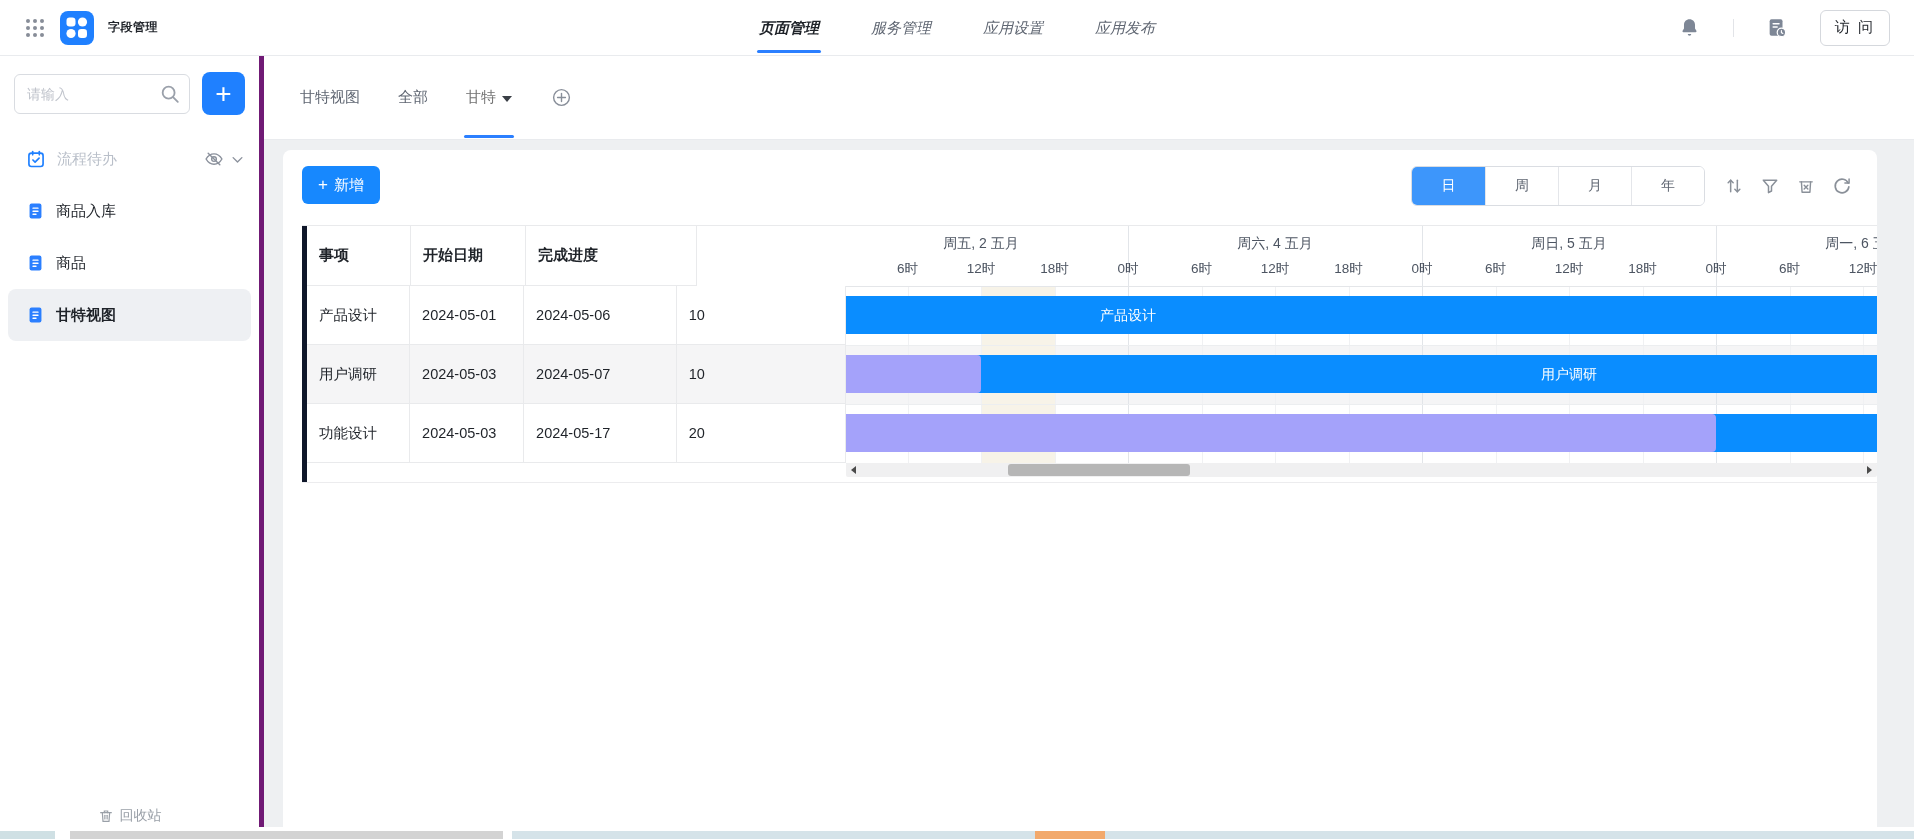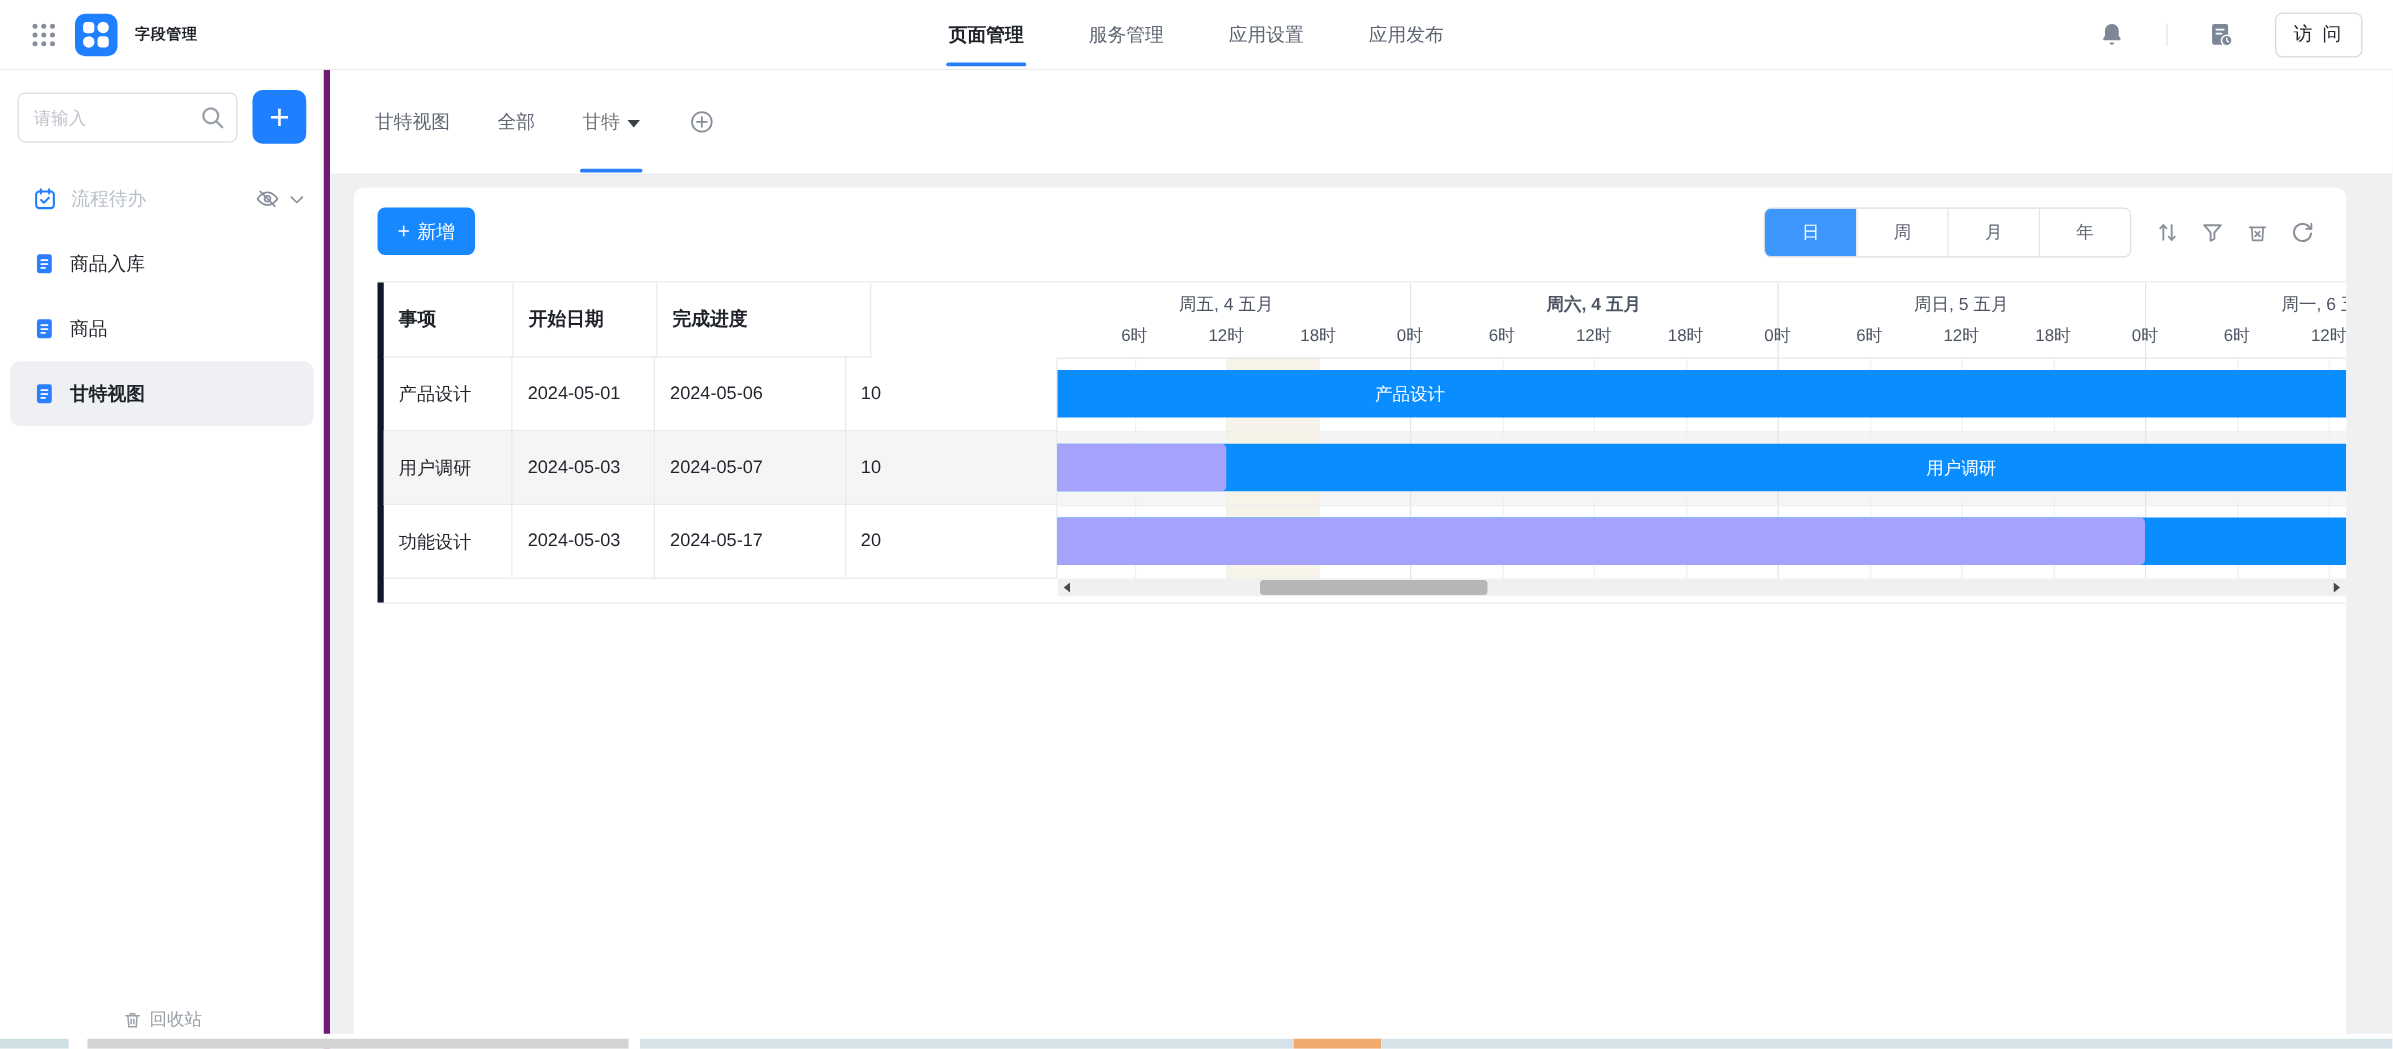--- a/index.html
+++ b/index.html
@@ -7,21 +7,21 @@
   body { font-family:"Liberation Sans","DejaVu Sans",sans-serif; color:#1f2329; background:#fff; }
   .app { position:relative; width:1914px; height:839px; overflow:hidden; }
 
   
   .topbar { position:relative; height:56px; background:#fff; border-bottom:1px solid #e9ebee;
             display:flex; align-items:center; justify-content:space-between; padding:0 24px; }
   .topbar-left { display:flex; align-items:center; gap:14px; }
   .grid-dots { width:22px; height:22px; cursor:pointer; }
   .logo { width:34px; height:34px; border-radius:8px; background:#1f80ff; display:flex; align-items:center; justify-content:center; }
   .app-title { font-size:12px; font-weight:700; letter-spacing:.5px;font-family:Liberation Serif, serif; }
-  .top-tabs { position:absolute; left:50%; top:0; transform:translateX(-50%); height:56px; display:flex; gap:48px; }
+  .top-tabs { position:absolute; left:50%; top:0; transform:translateX(-50%); height:56px; display:flex; gap:48px;font-style:italic; }
   .top-tab { position:relative; height:56px; display:flex; align-items:center; font-size:15px; color:#5f6672; cursor:pointer; padding:0 2px; }
   .top-tab.active { color:#1f2329; font-weight:600; }
   .top-tab.active::after { content:""; position:absolute; left:0; right:0; bottom:3px; height:3px; border-radius:2px; background:#2b7fff; }
   .topbar-right { display:flex; align-items:center; gap:32px; }
   .tb-divider { width:1px; height:18px; background:#e2e4e8; }
   .visit-btn { height:36px; padding:0 14px; border:1px solid #d5d8dd; border-radius:6px; background:#fff;
                font-size:15px; color:#1f2329; letter-spacing:2px; cursor:pointer; }
 
   
   .shell { display:flex; height:783px; }
@@ -346,30 +346,30 @@
                   <div class="gt-cell c2">2024-05-17</div>
                   <div class="gt-cell c3">20</div>
                 </div>
               </div>
             </div>
           <div class="gt-viewport" id="gt-viewport">
               <div class="tl-rowband" style="top: 60px;"></div>
               <div class="tl-rowband zebra" style="top: 119px;"></div>
               <div class="tl-rowband" style="top: 178px;"></div>
               <div class="tl-highlight" style="left: 135px; width: 73.5px; top: 60px; height: 177px;"></div>
-              <div class="tl-daylabel" style="left: -12px; width: 294px;">周五, 4 五月</div>
+              <div class="tl-daylabel" style="left: -12px; width: 294px;">周五, 2 五月</div>
               <div class="tl-hourlabel" style="left: -34px;">0时</div>
               <div class="tl-line tl-hourline" style="left: 61.5px; top: 60px; height: 177px;"></div>
               <div class="tl-hourlabel" style="left: 39.5px;">6时</div>
               <div class="tl-line tl-hourline" style="left: 135px; top: 60px; height: 177px;"></div>
               <div class="tl-hourlabel" style="left: 113px;">12时</div>
               <div class="tl-line tl-hourline" style="left: 208.5px; top: 60px; height: 177px;"></div>
               <div class="tl-hourlabel" style="left: 186.5px;">18时</div>
               <div class="tl-line tl-dayline" style="left: 282px; height: 237px;"></div>
-              <div class="tl-daylabel" style="left: 282px; width: 294px; font-weight: bold;">周六, 4 五月</div>
+              <div class="tl-daylabel" style="left: 282px; width: 294px;">周六, 4 五月</div>
               <div class="tl-hourlabel" style="left: 260px;">0时</div>
               <div class="tl-line tl-hourline" style="left: 355.5px; top: 60px; height: 177px;"></div>
               <div class="tl-hourlabel" style="left: 333.5px;">6时</div>
               <div class="tl-line tl-hourline" style="left: 429px; top: 60px; height: 177px;"></div>
               <div class="tl-hourlabel" style="left: 407px;">12时</div>
               <div class="tl-line tl-hourline" style="left: 502.5px; top: 60px; height: 177px;"></div>
               <div class="tl-hourlabel" style="left: 480.5px;">18时</div>
               <div class="tl-line tl-dayline" style="left: 576px; height: 237px;"></div>
               <div class="tl-daylabel" style="left: 576px; width: 294px;">周日, 5 五月</div>
               <div class="tl-hourlabel" style="left: 554px;">0时</div>

